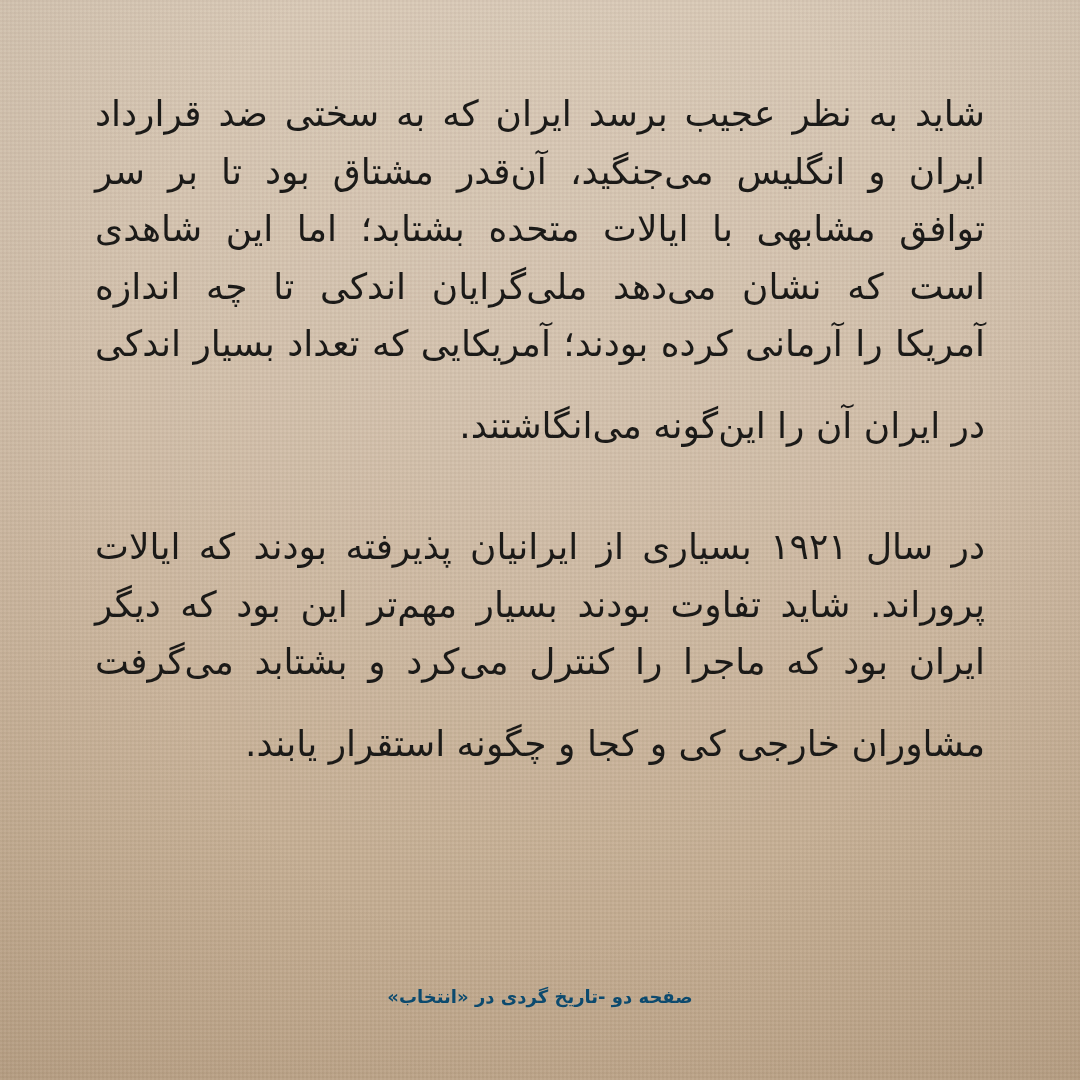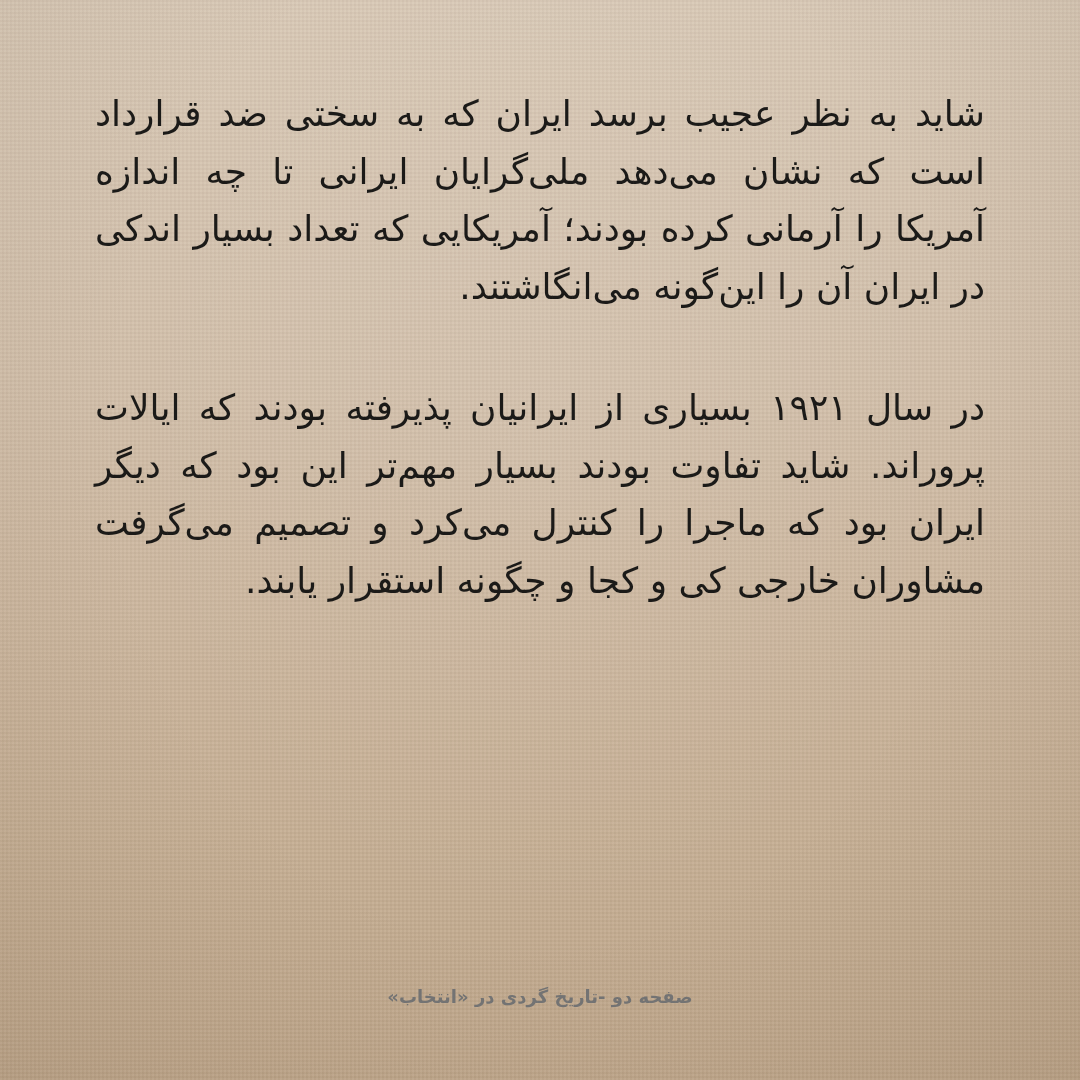--- a/index.html
+++ b/index.html
@@ -40,49 +40,52 @@
       letter-spacing: 0;
     }
     .paragraph .line {
       display: block;
       text-align: justify;
       text-align-last: justify;
       white-space: nowrap;
     }
     .paragraph .line.last {
       text-align-last: right;
+      margin-top: 24px;
     }
     .paragraph + .paragraph {
       margin-top: 64px;
     }
     .footer {
       position: absolute;
       left: 0;
       right: 0;
       top: 986px;
       text-align: center;
       direction: rtl;
       font-size: 18px;
       font-weight: bold;
-      color: #737373;
+      color: #0c4a6e;
     }
   </style>
 </head>
 <body>
 
 <div class="vignette"></div>
 
 <main class="content">
   <p class="paragraph">
     <span class="line">شاید به نظر عجیب برسد ایران که به سختی ضد قرارداد</span>
-    <span class="line">است که نشان می‌دهد ملی‌گرایان ایرانی تا چه اندازه</span>
+    <span class="line">ایران و انگلیس می‌جنگید، آن‌قدر مشتاق بود تا بر سر</span>
+    <span class="line">توافق مشابهی با ایالات متحده بشتابد؛ اما این شاهدی</span>
+    <span class="line">است که نشان می‌دهد ملی‌گرایان اندکی تا چه اندازه</span>
     <span class="line">آمریکا را آرمانی کرده بودند؛ آمریکایی که تعداد بسیار اندکی</span>
     <span class="line last">در ایران آن را این‌گونه می‌انگاشتند.</span>
   </p>
   <p class="paragraph">
     <span class="line">در سال ۱۹۲۱ بسیاری از ایرانیان پذیرفته بودند که ایالات</span>
     <span class="line">پروراند. شاید تفاوت بودند بسیار مهم‌تر این بود که دیگر</span>
-    <span class="line">ایران بود که ماجرا را کنترل می‌کرد و تصمیم می‌گرفت</span>
+    <span class="line">ایران بود که ماجرا را کنترل می‌کرد و بشتابد می‌گرفت</span>
     <span class="line last">مشاوران خارجی کی و کجا و چگونه استقرار یابند.</span>
   </p>
 </main>
 
 <div class="footer">صفحه دو -تاریخ گردی در «انتخاب»</div>
 
 </body></html>

